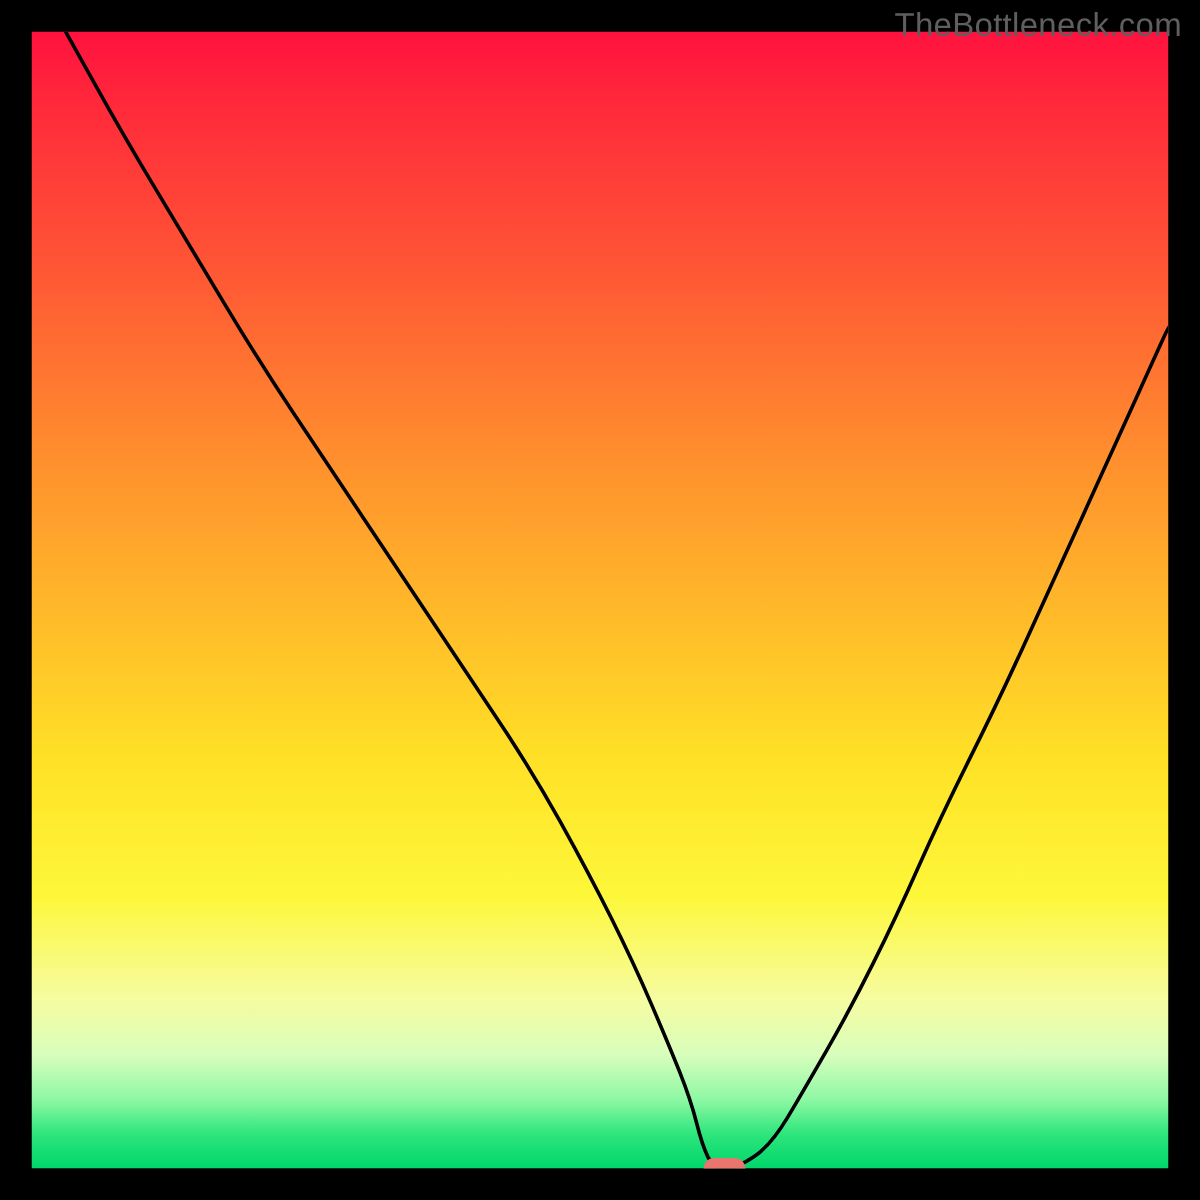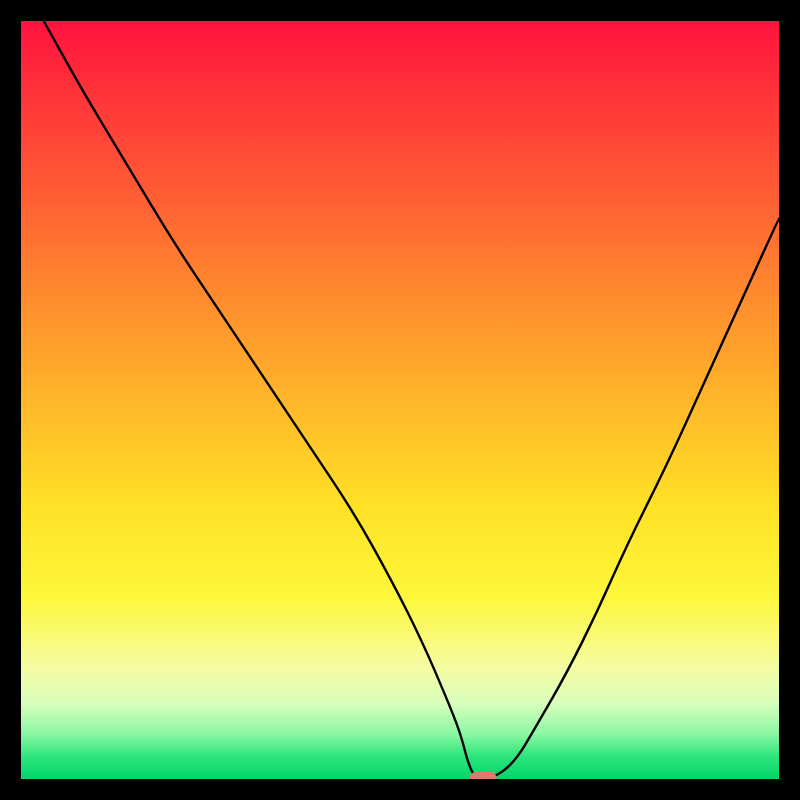--- a/index.html
+++ b/index.html
@@ -70,20 +70,21 @@
     background: #e8766e;
     z-index: 25;
     transform: translate(-50%, -50%);
   }
 </style>
 </head>
 <body>
 
 <div class="frame">
 
+  <div class="watermark">TheBottleneck.com</div>
 
   <div class="plot-area">
     <div class="gradient"></div>
 
     <svg class="curve" viewBox="0 0 758 758" preserveAspectRatio="none">
       <path id="curve-path" d="M 22.7 0.0 Q 22.7 0.0 41.7 34.1 Q 60.6 68.2 83.4 106.1 Q 106.1 144.0 128.9 181.9 Q 151.6 219.8 174.3 253.9 Q 197.1 288.0 219.8 322.1 Q 242.6 356.3 265.3 390.4 Q 288.0 424.5 310.8 458.6 Q 333.5 492.7 352.5 526.8 Q 371.4 560.9 386.6 591.2 Q 401.7 621.6 413.1 648.1 Q 424.5 674.6 432.1 693.6 Q 439.6 712.5 443.4 727.7 Q 447.2 742.8 451.0 750.4 Q 454.8 758.0 462.4 758.0 Q 470.0 758.0 481.3 750.4 Q 492.7 742.8 504.1 723.9 Q 515.4 704.9 530.6 678.4 Q 545.8 651.9 560.9 621.6 Q 576.1 591.2 591.2 557.1 Q 606.4 523.0 625.3 485.1 Q 644.3 447.2 663.3 405.5 Q 682.2 363.8 701.2 322.1 Q 720.1 280.5 739.0 238.8 T 758.0 197.1" fill="none" stroke="#000" stroke-width="2.4" stroke-linecap="round" stroke-linejoin="round"></path>
     </svg>
 
     <div class="marker" id="min-marker" style="left: 462.38px; top: 758px;"></div>
   </div>

